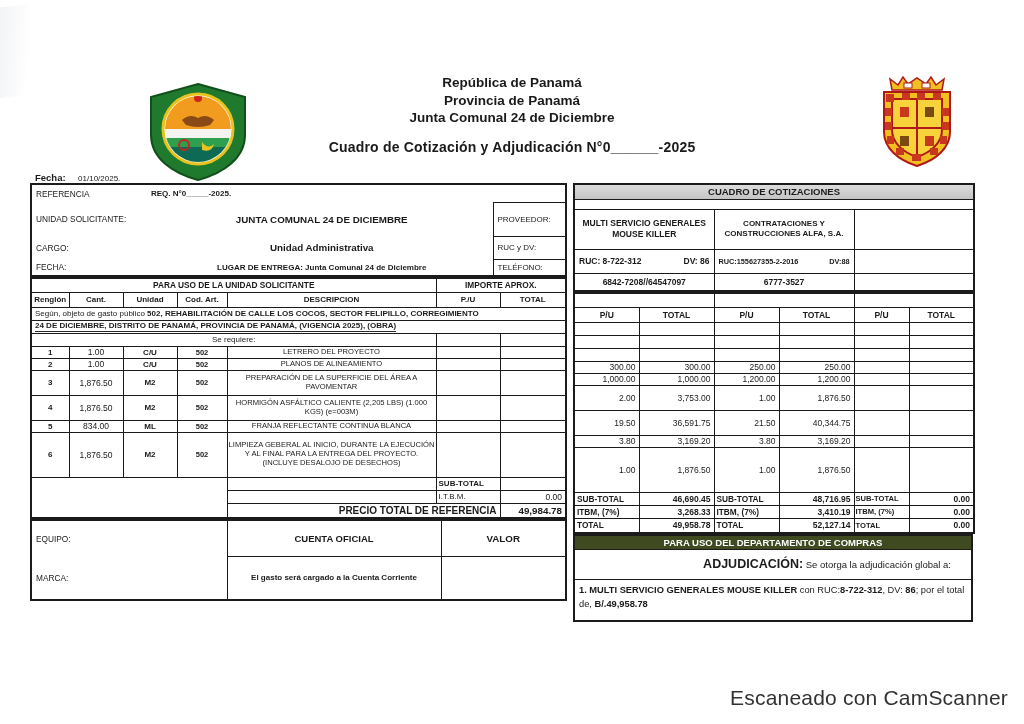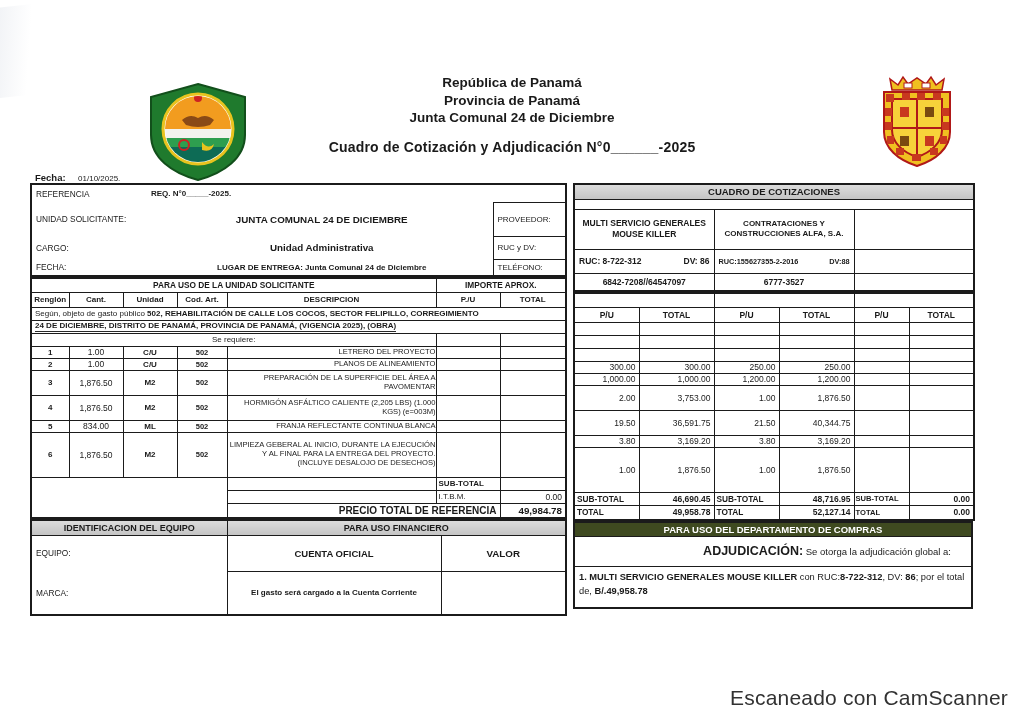--- a/index.html
+++ b/index.html
@@ -33,21 +33,21 @@
 
   .bar { background:linear-gradient(#dcdcdc,#c4c4c4); font-weight:bold; font-size:9.5px; text-align:center; height:15px; }
   .bar-dark { background:#3f4a20; color:#fff; font-weight:bold; font-size:9.5px; text-align:center; height:15px; }
 
   .lab { font-size:8.3px; text-align:left; padding-left:4px; }
   .valc { text-align:center; font-weight:bold; }
   .small { font-size:8px; }
   .b { font-weight:bold; }
   .ctr { text-align:center; }
   .num { text-align:right; padding-right:3px; font-size:8.5px; }
-  .desc { font-size:7.6px; line-height:1.18; text-align:right; padding:1px 0; }
+  .desc { font-size:7.6px; line-height:1.18; text-align:center; padding:1px 0; }
   .hcol { font-size:8px; font-weight:bold; text-align:center; background:#fff; }
   .objeto { font-size:8px; text-align:left; padding-left:3px; white-space:nowrap; }
   .u-partial { display:inline-block; border-bottom:1px solid #2a2a2a; padding-bottom:1px; }
 
   .flexlr { display:flex; justify-content:space-between; padding:0 4px; }
 
   .footer { position:absolute; top:686px; right:16px; font-size:21px; color:#323232; letter-spacing:.2px; }
 </style>
 </head>
 <body>
@@ -263,24 +263,20 @@
       </tbody>
         </table>
 
       <table class="outer2">
         <colgroup>
             <col style="width:196px">
             <col style="width:214px">
             <col style="width:125px">
           </colgroup>
         <tbody>
-            <tr style="height:14px">
-          <td class="bar" style="font-size:9px;">IDENTIFICACION DEL EQUIPO</td>
-          <td colspan="2" class="bar" style="font-size:9px;">PARA USO FINANCIERO</td>
-        </tr>
         <tr style="height:36px">
           <td class="nbh lab" style="vertical-align:middle;">EQUIPO:</td>
           <td class="ctr b" style="font-size:9.5px;">CUENTA OFICIAL</td>
           <td class="ctr b" style="font-size:9.8px;">VALOR</td>
         </tr>
         <tr style="height:44px">
           <td class="nbh lab">MARCA:</td>
           <td class="ctr b small">El gasto será cargado a la Cuenta Corriente</td>
           <td></td>
         </tr>
@@ -429,20 +425,28 @@
         </tr>
 
         <tr style="height:13px">
           <td class="b" style="font-size:8.3px; padding-left:2px; text-align:left;">SUB-TOTAL</td>
           <td class="num b">46,690.45</td>
           <td class="b" style="font-size:8.3px; padding-left:2px; text-align:left;">SUB-TOTAL</td>
           <td class="num b">48,716.95</td>
           <td class="b" style="font-size:7.6px; padding-left:1px; text-align:left;">SUB-TOTAL</td>
           <td class="num b">0.00</td>
         </tr>
+        <tr style="height:13px">
+          <td class="b" style="font-size:8.3px; padding-left:2px; text-align:left;">ITBM, (7%)</td>
+          <td class="num b">3,268.33</td>
+          <td class="b" style="font-size:8.3px; padding-left:2px; text-align:left;">ITBM, (7%)</td>
+          <td class="num b">3,410.19</td>
+          <td class="b" style="font-size:7.6px; padding-left:1px; text-align:left;">ITBM, (7%)</td>
+          <td class="num b">0.00</td>
+        </tr>
         <tr style="height:15px">
           <td class="b" style="font-size:8.3px; padding-left:2px; text-align:left;">TOTAL</td>
           <td class="num b">49,958.78</td>
           <td class="b" style="font-size:8.3px; padding-left:2px; text-align:left;">TOTAL</td>
           <td class="num b">52,127.14</td>
           <td class="b" style="font-size:7.6px; padding-left:1px; text-align:left;">TOTAL</td>
           <td class="num b">0.00</td>
         </tr>
       </tbody>
         </table>

